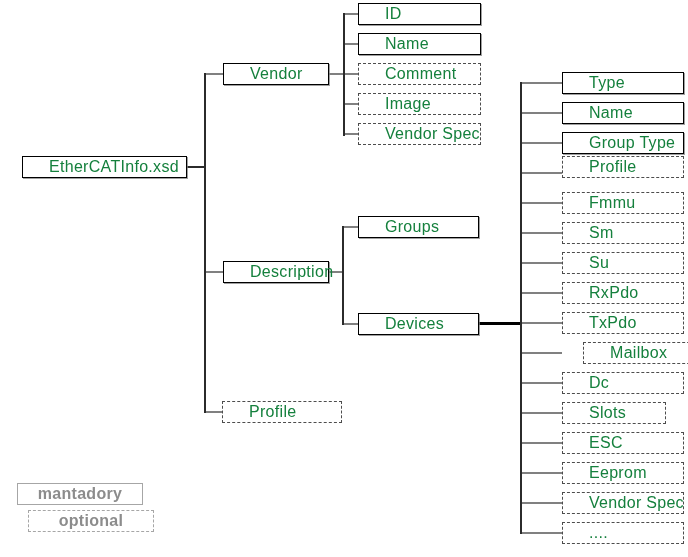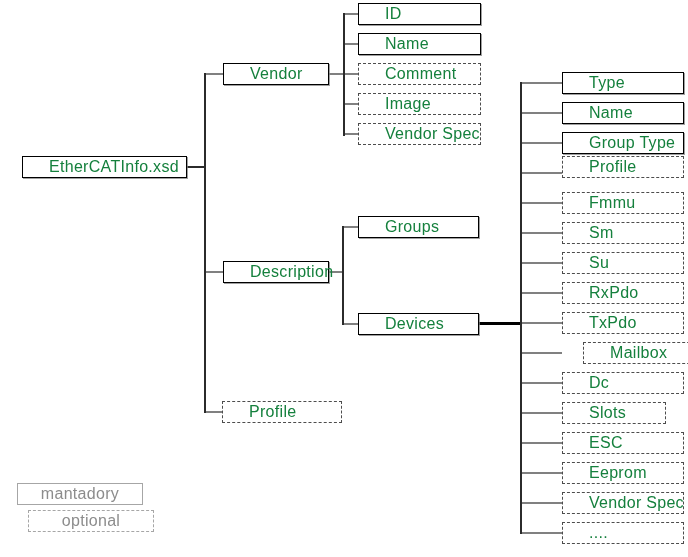--- a/index.html
+++ b/index.html
@@ -35,20 +35,21 @@
     position: absolute;
     box-sizing: border-box;
     background: #ffffff;
     display: flex;
     align-items: center;
     justify-content: center;
     font-size: 16px;
     letter-spacing: 0.3px;
     color: #8c8c8c;
     height: 22px;
+    font-weight: bold;
   }
   .legend-box.solid { border: 1px solid #a6a6a6; }
   .legend-box.dashed { border: 1.5px dashed #a6a6a6; }
   .line { position: absolute; background: #2b2b2b; }
   .line.stub { background: #808080; }
   .line.thick { background: #000000; }
 </style>
 </head>
 <body>
 

